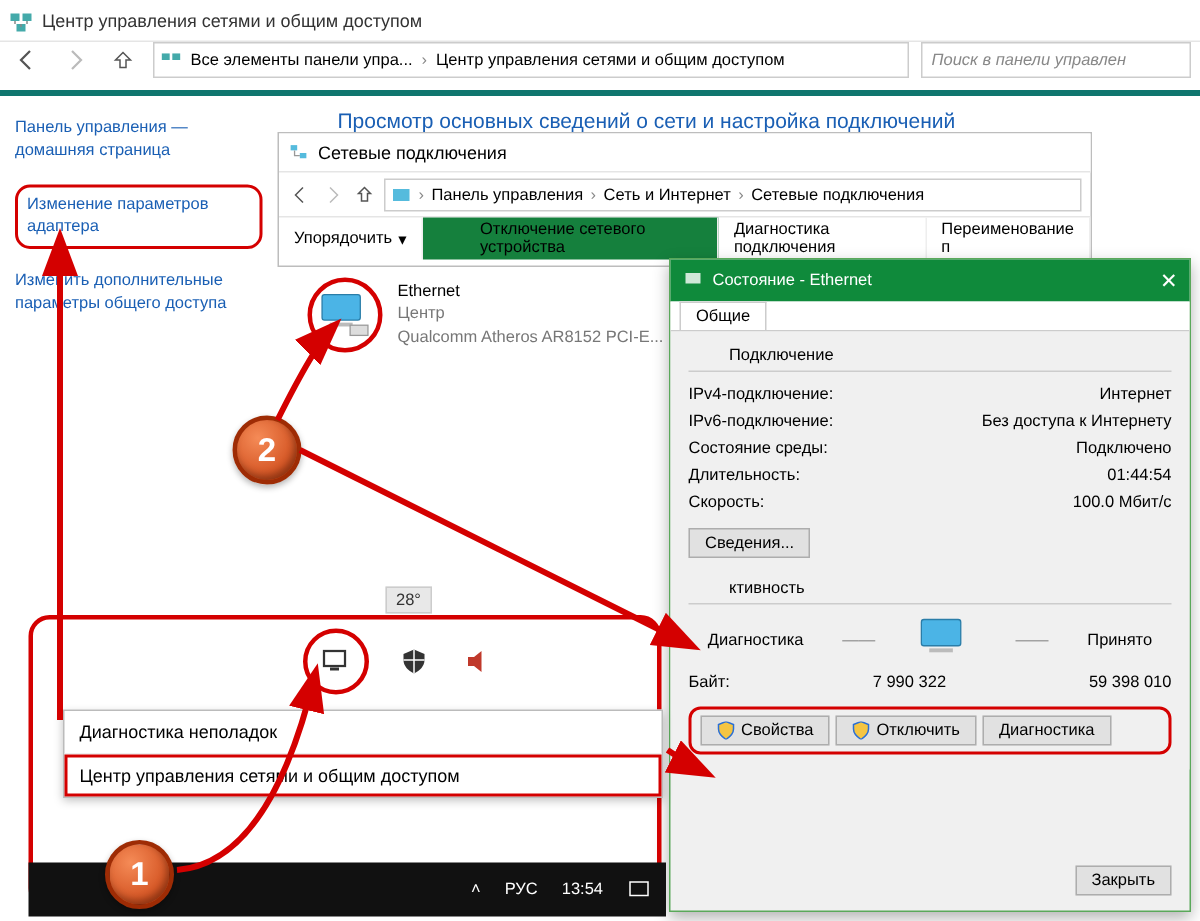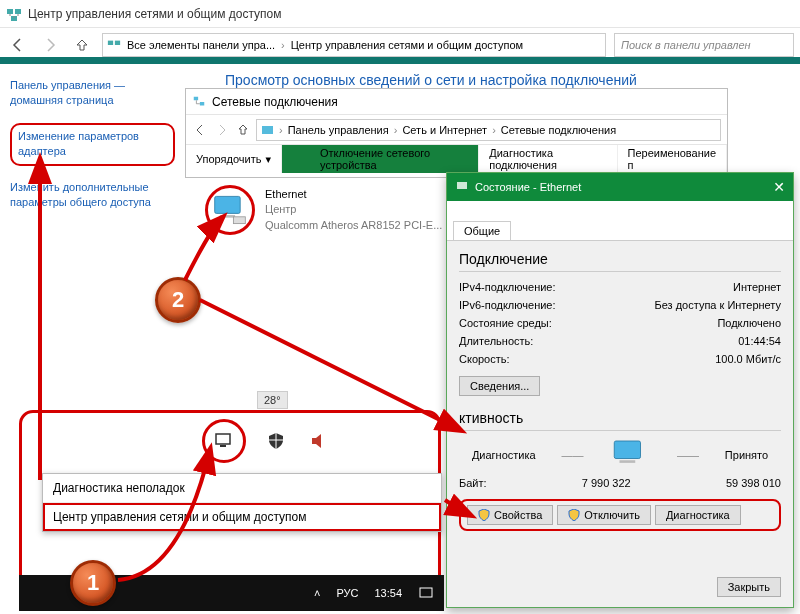--- a/index.html
+++ b/index.html
@@ -1,19 +1,19 @@
 <!DOCTYPE html>
 <html><head>
 <meta charset="utf-8">
 <style>
   * { box-sizing: border-box; margin: 0; padding: 0; font-family: "Segoe UI", Tahoma, sans-serif; }
   body { width: 800px; height: 614px; background: #fff; overflow: hidden; position: relative; font-size: 12px; }
   .titlebar { height: 28px; background: #fff; display: flex; align-items: center; padding: 0 6px; border-bottom: 1px solid #e5e5e5; color: #333; font-size: 12px; }
   .titlebar .icon { width: 16px; height: 16px; margin-right: 6px; }
-  .navbar { height: 36px; background: #fff; display: flex; align-items: flex-end; padding: 0 6px; gap: 8px; border-bottom: 7px solid #0f766e; }
+  .navbar { height: 36px; background: #fff; display: flex; align-items: flex-start; padding: 0 6px; gap: 8px; border-bottom: 4px solid #0f766e; }
   .nav-arrow { width: 24px; height: 24px; display: flex; align-items: center; justify-content: center; color: #666; }
   .addr-bar { flex: 1; height: 24px; border: 1px solid #ccc; display: flex; align-items: center; padding: 0 4px; gap: 6px; font-size: 11px; overflow: hidden; }
   .addr-crumb { white-space: nowrap; }
   .addr-sep { color: #888; }
   .search-box { width: 180px; height: 24px; border: 1px solid #ccc; padding: 0 6px; display: flex; align-items: center; color: #888; font-size: 11px; font-style: italic; gap: 4px; }
   .main-row { display: flex; height: calc(100% - 64px); position: relative; }
   .sidebar { width: 185px; padding: 14px 10px; font-size: 11px; }
   .sidebar a { color: #1a5fb4; text-decoration: none; display: block; margin-bottom: 14px; line-height: 1.4; }
   .sidebar a.hl { border: 2px solid #d40000; border-radius: 10px; padding: 4px 6px; }
   .content { flex: 1; padding: 8px 0 0 0; position: relative; }
@@ -27,24 +27,24 @@
   .tb-item { padding: 0 10px; height: 28px; display: flex; align-items: center; gap: 4px; border-right: 1px solid #eee; }
   .tb-item.active { background: #15803d; padding-left: 38px; }
   
   .eth-item { position: absolute; left: 205px; top: 185px; display: flex; align-items: center; gap: 10px; }
   .eth-icon-wrap { border: 3px solid #d40000; border-radius: 50%; width: 50px; height: 50px; display:flex; align-items:center; justify-content:center; }
   .eth-text { font-size: 11px; line-height: 1.4; }
   .eth-text .gray { color: #777; }
   
   .status-win { position: absolute; left: 446px; top: 172px; width: 348px; height: 436px; background: #f0f0f0; border: 1px solid #5aa85a; box-shadow: 0 4px 10px rgba(0,0,0,.3); font-size: 11px; }
   .sw-title { height: 28px; background: #0f8a3b; color: #fff; display: flex; align-items: center; padding: 0 8px; gap: 6px; }
-  .sw-tabs { height: 40px; background: #fff; display: flex; align-items: flex-end; padding: 4px 6px 0 6px; border-bottom: 1px solid #ccc; }
+  .sw-tabs { height: 20px; background: #fff; display: flex; align-items: flex-end; padding: 4px 6px 0 6px; border-bottom: 1px solid #ccc; }
   .sw-tab { border: 1px solid #ccc; border-bottom: none; padding: 3px 10px; background: #fff; }
   .sw-body { padding: 10px 12px; background: #f0f0f0; }
-  .sw-group-label { font-size: 14px; margin-bottom: 4px; }
+  .sw-group-label { font-size: 11px; margin-bottom: 4px; margin-left: 27px; }
   .sw-hr { border-top: 1px solid #ccc; margin-bottom: 6px; }
   .kv { display: flex; justify-content: space-between; height: 18px; align-items: center; }
   .btn { background: #e1e1e1; border: 1px solid #adadad; padding: 3px 10px; font-size: 11px; display: inline-flex; align-items: center; gap: 4px; }
   .activity { display: flex; align-items: center; justify-content: space-around; margin: 6px 0 4px 0; }
   .bytes-row { display: flex; justify-content: space-between; align-items: center; margin-top: 2px; }
   .btn-row { display: flex; gap: 4px; margin-top: 10px; }
   .btn-row.hl { border: 2px solid #d40000; border-radius: 8px; padding: 4px 6px; }
   .close-row { position: absolute; bottom: 10px; right: 12px; }
   
   .tray-panel { position: absolute; left: 19px; top: 410px; width: 422px; height: 196px; border: 3px solid #d40000; border-radius: 14px; background: rgba(255,255,255,.0); }

